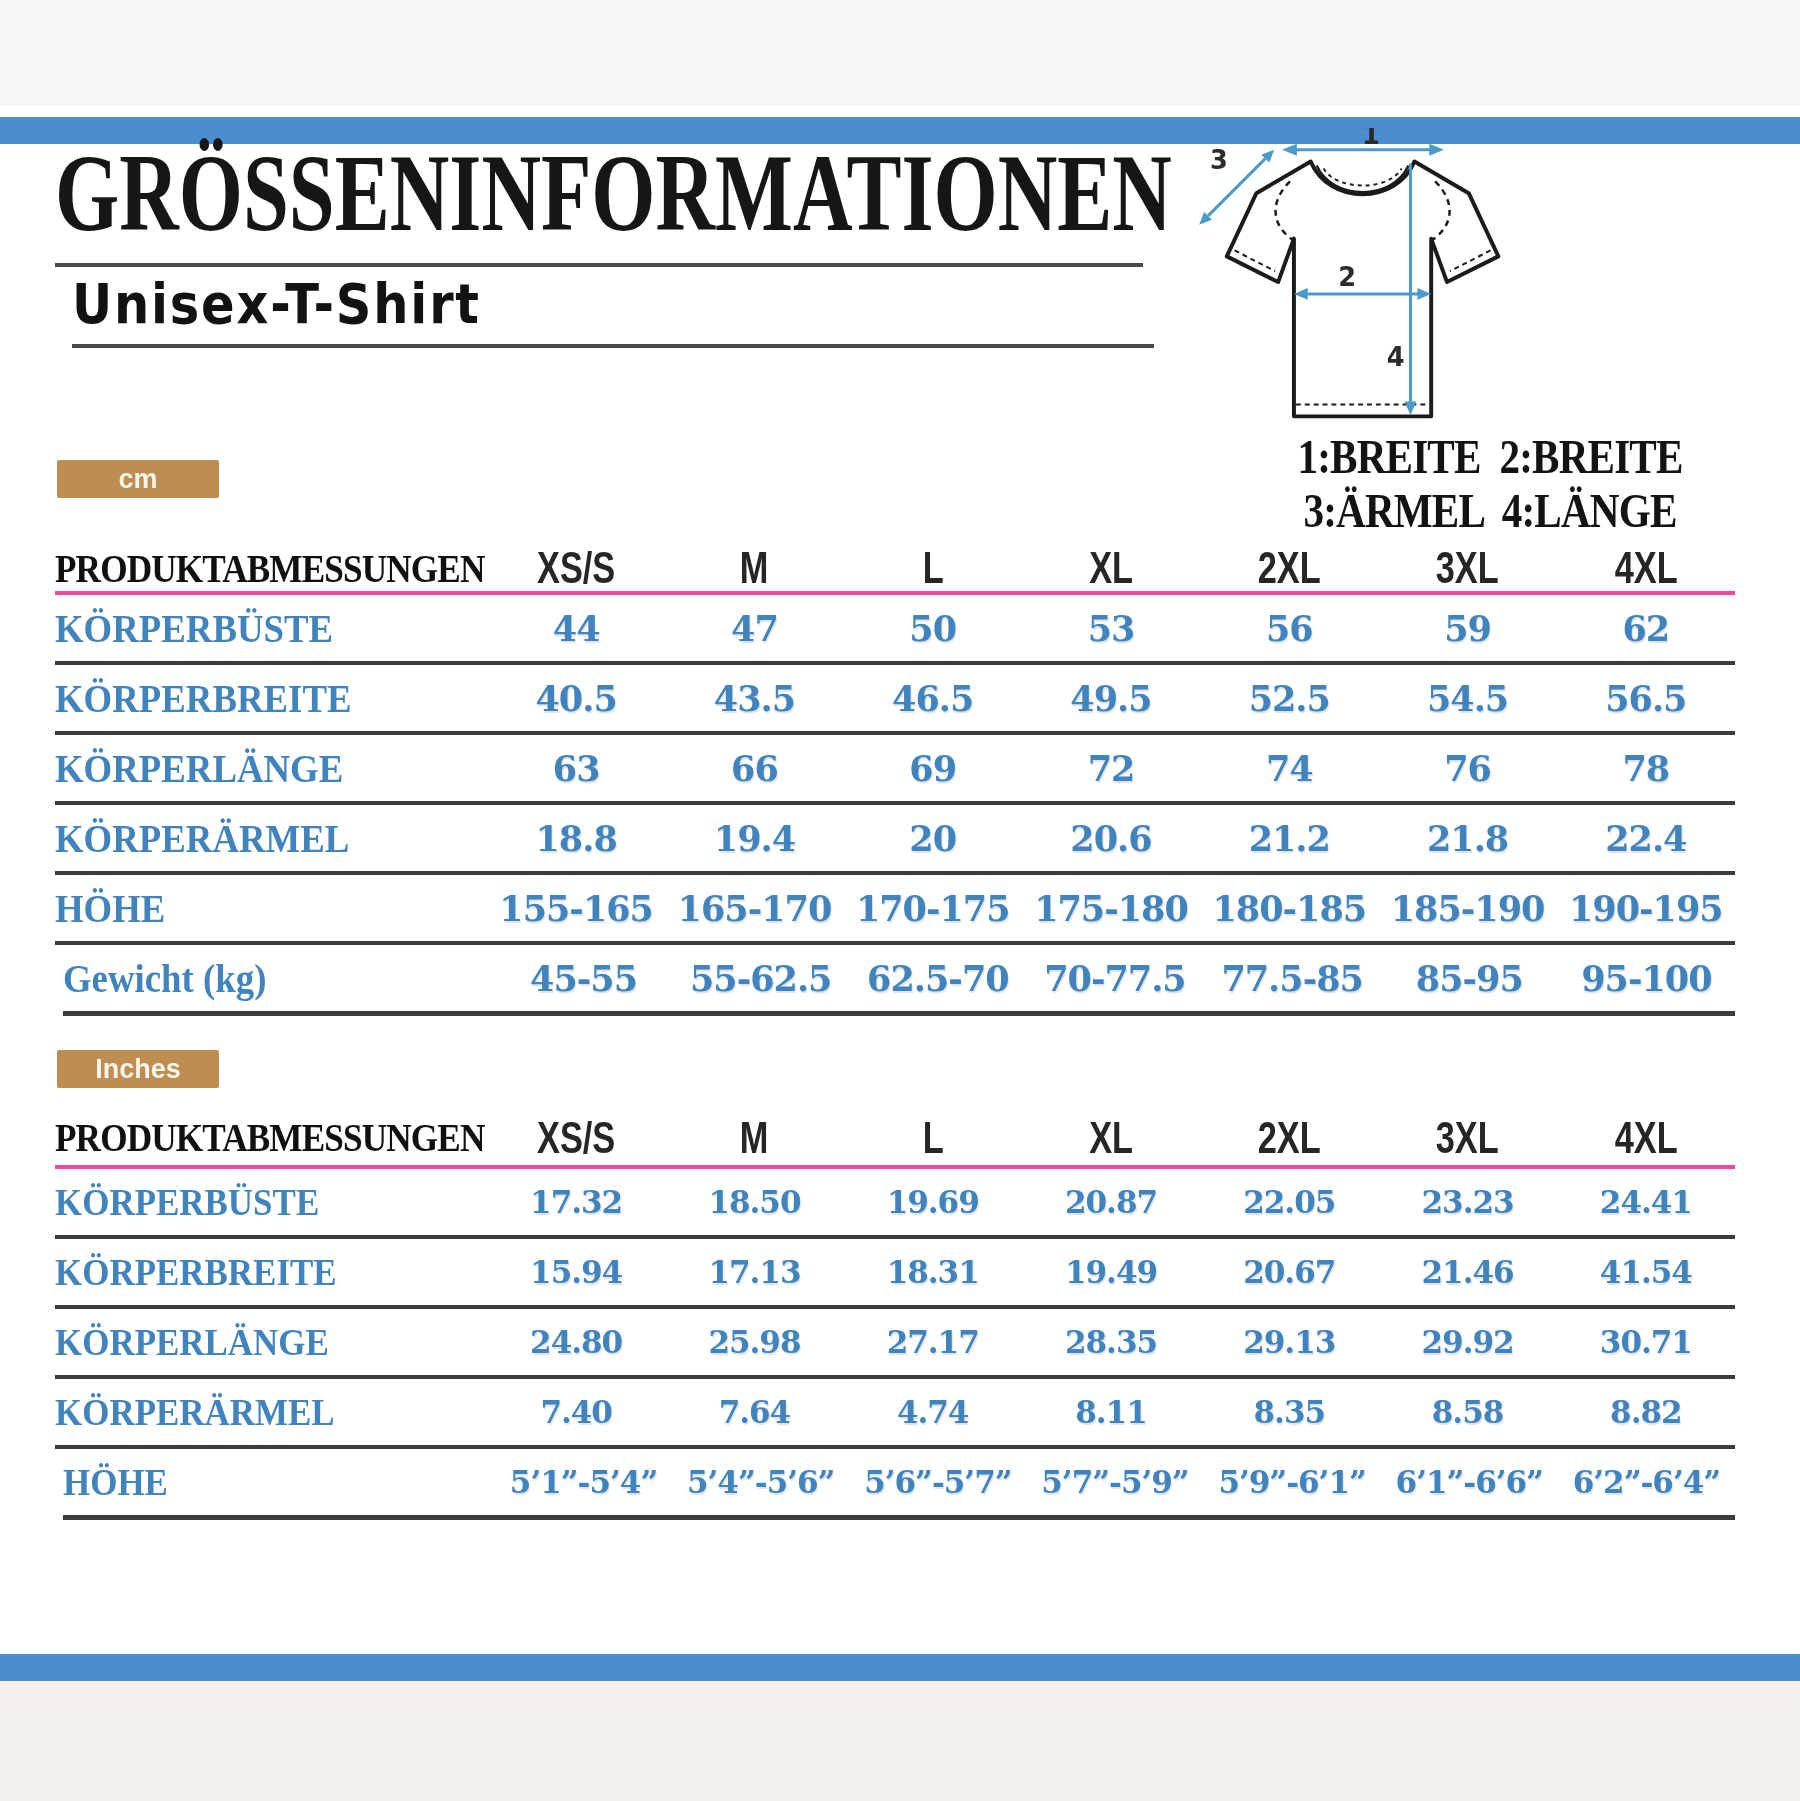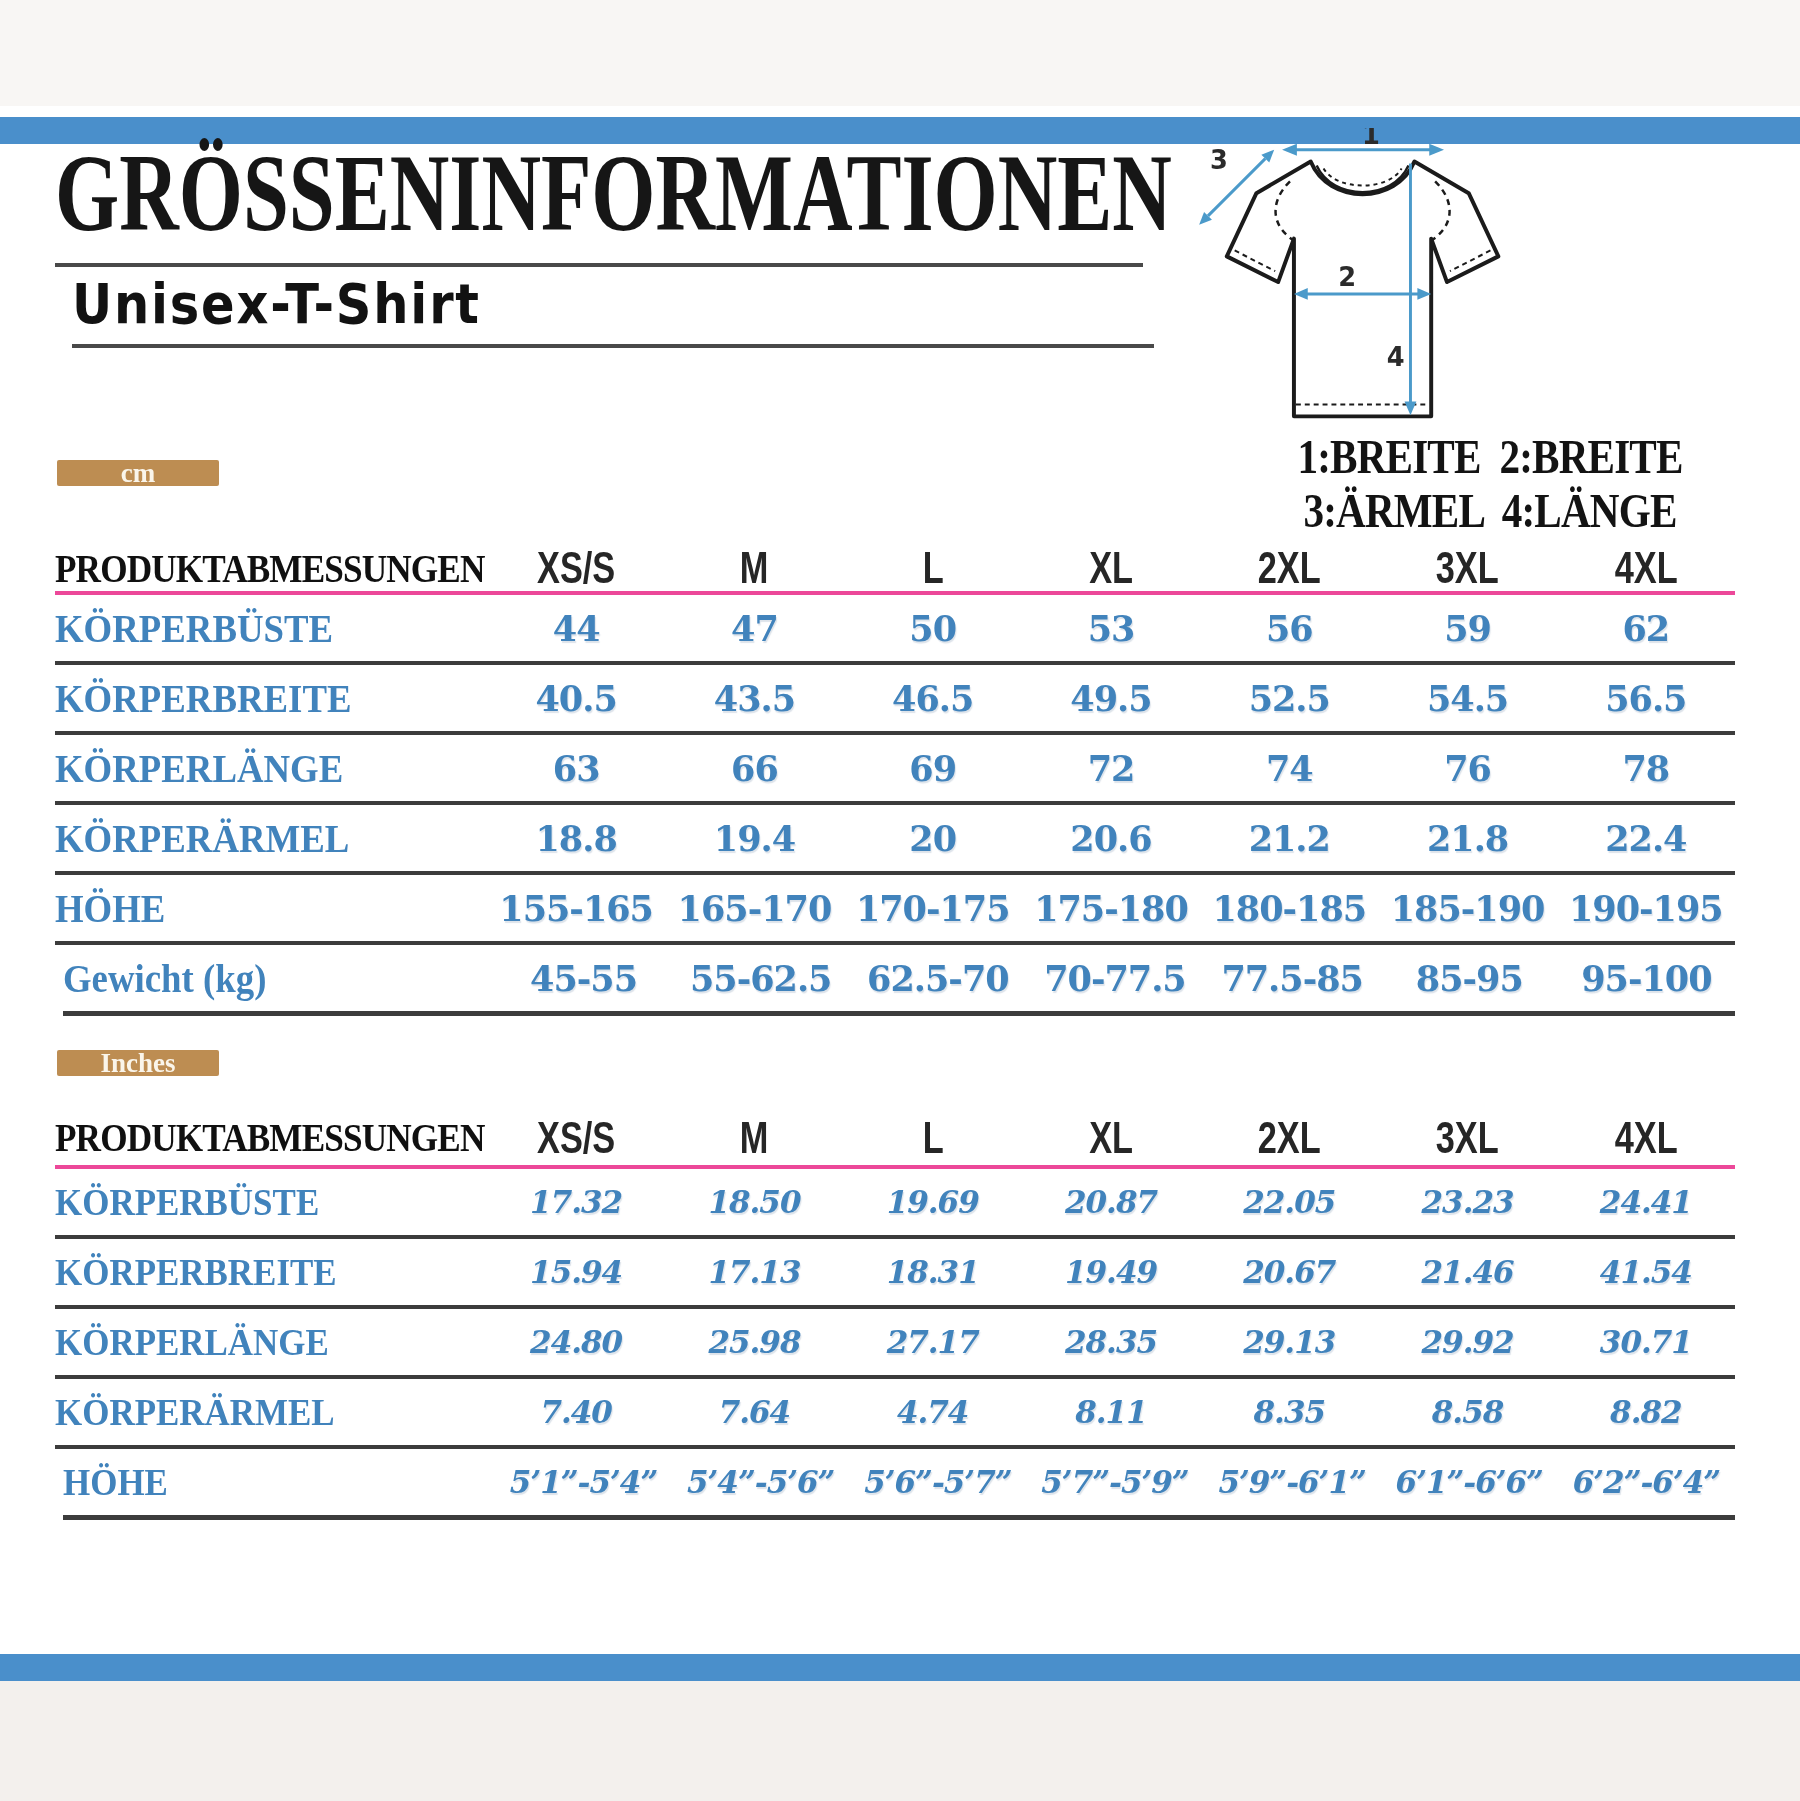--- a/index.html
+++ b/index.html
@@ -40,23 +40,23 @@
   .tshirt{position:absolute;left:1175px;top:128px;width:385px;height:316px;}
   .tshirt .num{font-family:"DejaVu Sans",sans-serif;font-weight:bold;font-size:26px;fill:#2b2b2b;}
   .legend{
     position:absolute;left:1250px;top:430px;width:480px;text-align:center;
     font-family:"Liberation Serif",serif;font-weight:bold;font-size:49px;line-height:54px;
     letter-spacing:-1px;color:#131313;transform:scaleX(0.84);transform-origin:center top;
   }
   .legend div{white-space:pre;}
 
   .badge{
-    position:absolute;left:57px;min-width:138px;height:26px;padding:0 12px;
+    position:absolute;left:57px;min-width:138px;height:38px;padding:0 12px;
     background:var(--badge-tan);border-radius:2px;color:#faf5ea;
-    font-family:Liberation Serif, serif;font-weight:bold;font-size:27px;
+    font-family:Liberation Sans, sans-serif;font-weight:bold;font-size:27px;
     display:flex;align-items:center;justify-content:center;
   }
   .badge-cm{top:460px;}
   .badge-in{top:1050px;text-align:right;}
 
   .sizetable{position:absolute;left:55px;width:1680px;}
   .table-cm{top:543px;}
   .table-in{top:1110px;}
   .trow{
     display:grid;grid-template-columns:432px repeat(7,1fr);
@@ -77,21 +77,21 @@
   }
   .td-label{
     font-family:"Liberation Serif",serif;font-weight:bold;font-size:40px;color:var(--table-blue);
     transform:scaleX(0.92);transform-origin:left center;
   }
   .td-val{
     font-family:"DejaVu Serif",serif;font-weight:bold;font-size:35px;color:var(--table-blue);
     text-align:center;letter-spacing:-1px;text-shadow:1px 2px 1px rgba(120,145,170,0.25);
   }
   .table-in .td-label{font-size:38px;}
-  .table-in .td-val{font-size:31px;font-style:italic;}
+  .table-in .td-val{font-size:31px;}
 </style>
 </head>
 <body>
 
 <div class="page">
 
   <div class="top-strip"></div>
   <div class="bar bar-top"></div>
 
   <h1 class="title">GRÖSSENINFORMATIONEN</h1>

